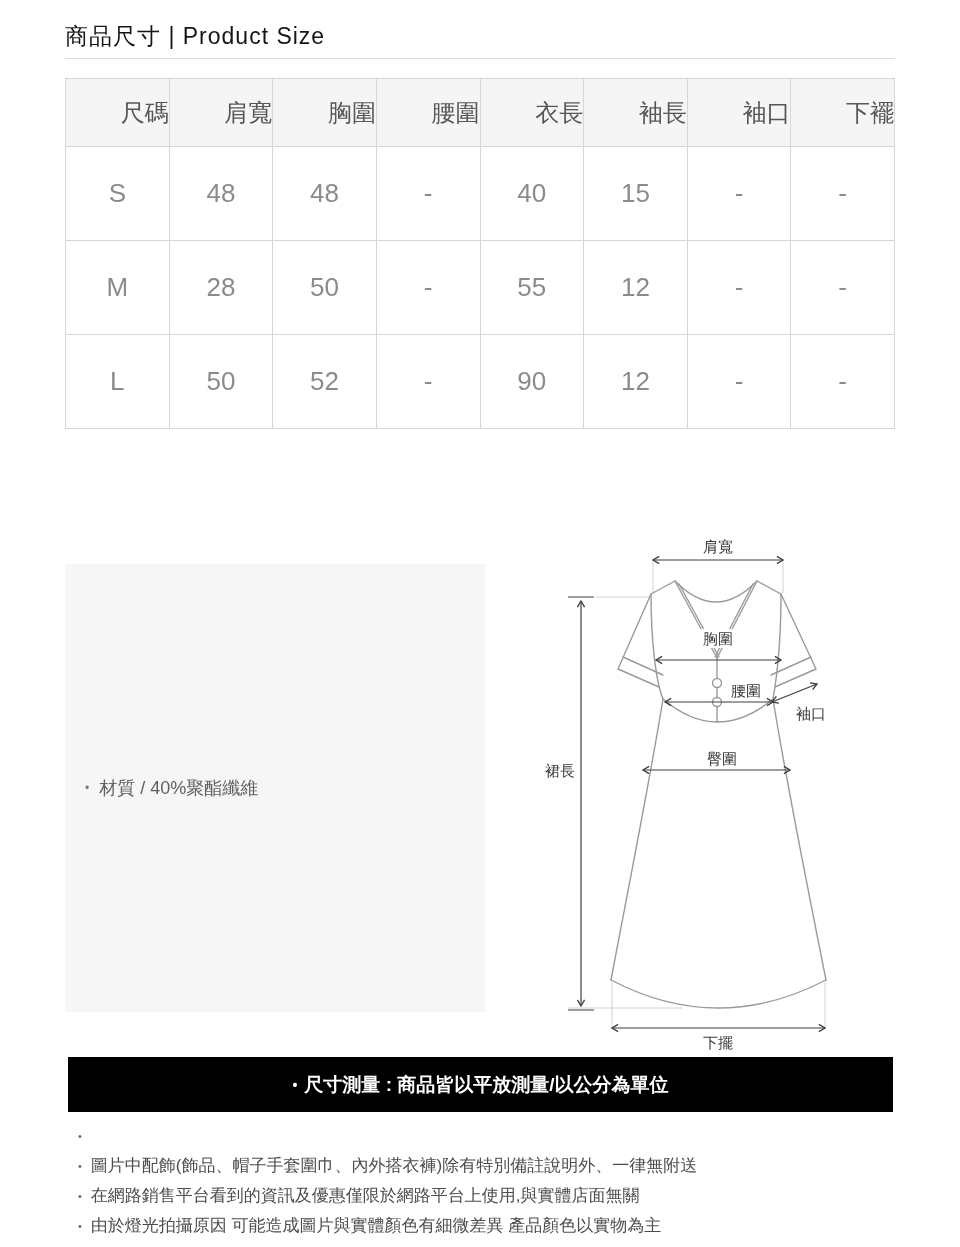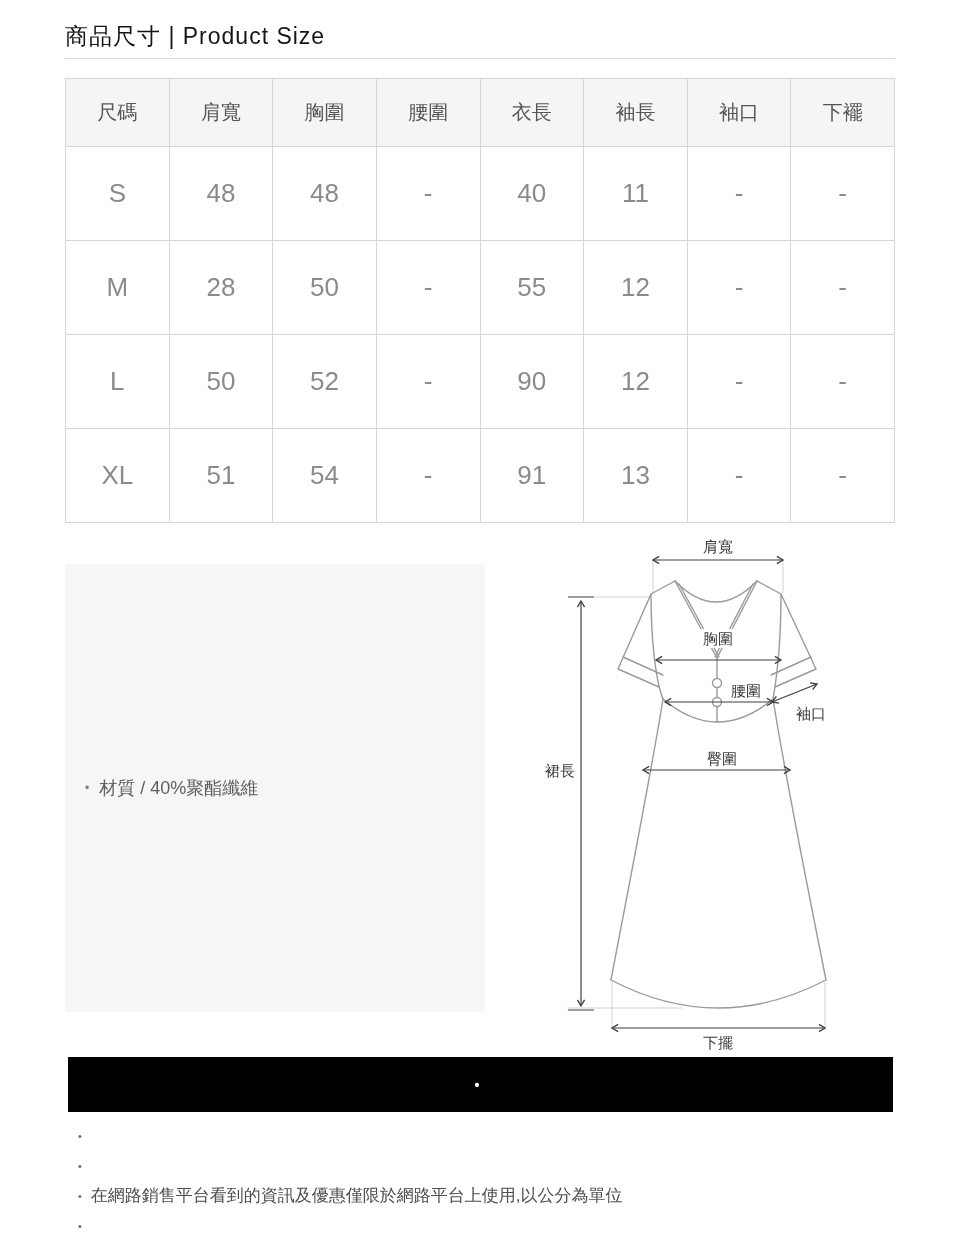--- a/index.html
+++ b/index.html
@@ -11,21 +11,21 @@
     position:absolute;left:65px;top:6px;font-size:23px;color:#151515;
     letter-spacing:1px;font-weight:normal;
   }
   .divider{position:absolute;left:65px;top:58px;width:830px;height:1px;background:#dcdcdc;}
 
   table.size-table{
     position:absolute;left:65px;top:78px;width:830px;
     border-collapse:collapse;table-layout:fixed;
   }
   .size-table th,.size-table td{border:1px solid #d6d6d6;text-align:center;padding:0;}
-  .size-table th{height:67px;background:#f5f5f5;font-size:20px;font-weight:normal;color:#565656;}
+  .size-table th{height:67px;background:#f5f5f5;font-size:24px;font-weight:normal;color:#565656;text-align:right;}
   .size-table td{height:93px;font-size:26px;color:#8b8b8b;}
 
   .material-box{
     position:absolute;left:65px;top:564px;width:420px;height:448px;background:#f6f6f6;
     display:flex;align-items:center;
   }
   .material-line{padding-left:20px;font-size:18px;color:#616161;display:flex;align-items:center;}
   .material-line .dot{font-size:12px;margin-right:10px;color:#777;}
 
   .diagram-svg{position:absolute;left:530px;top:530px;}
@@ -63,51 +63,41 @@
         <th>下襬</th>
       </tr>
     </thead>
     <tbody>
       <tr>
         <td>S</td>
         <td>48</td>
         <td>48</td>
         <td>-</td>
         <td>40</td>
-        <td>11</td>
+        <td>15</td>
         <td>-</td>
         <td>-</td>
       </tr>
       <tr>
         <td>M</td>
         <td>28</td>
         <td>50</td>
         <td>-</td>
         <td>55</td>
         <td>12</td>
         <td>-</td>
         <td>-</td>
       </tr>
       <tr>
         <td>L</td>
         <td>50</td>
         <td>52</td>
         <td>-</td>
         <td>90</td>
         <td>12</td>
-        <td>-</td>
-        <td>-</td>
-      </tr>
-      <tr>
-        <td>XL</td>
-        <td>51</td>
-        <td>54</td>
-        <td>-</td>
-        <td>91</td>
-        <td>13</td>
         <td>-</td>
         <td>-</td>
       </tr>
     </tbody>
   </table>
 
   <div class="material-box">
     <div class="material-line">
       <span class="dot">•</span>
       <span>材質 / 40%聚酯纖維</span>
@@ -170,31 +160,34 @@
       <text x="216" y="166">腰圍</text>
       <text x="281" y="189">袖口</text>
       <text x="192" y="234">臀圍</text>
       <text x="30" y="246">裙長</text>
       <text x="188" y="518">下擺</text>
     </g>
   </svg>
 
   <div class="banner">
     <span class="dot">•</span>
+    <span>尺寸測量 : 商品皆以平放測量/以公分為單位</span>
   </div>
 
   <div class="notes">
     <div class="note">
       <span class="dot">•</span>
     </div>
     <div class="note">
       <span class="dot">•</span>
+      <span>圖片中配飾(飾品、帽子手套圍巾、內外搭衣褲)除有特別備註說明外、一律無附送</span>
     </div>
     <div class="note">
       <span class="dot">•</span>
-      <span>在網路銷售平台看到的資訊及優惠僅限於網路平台上使用,以公分為單位</span>
+      <span>在網路銷售平台看到的資訊及優惠僅限於網路平台上使用,與實體店面無關</span>
     </div>
     <div class="note">
       <span class="dot">•</span>
+      <span>由於燈光拍攝原因 可能造成圖片與實體顏色有細微差異 產品顏色以實物為主</span>
     </div>
   </div>
 
 </div>
 
 </body></html>

